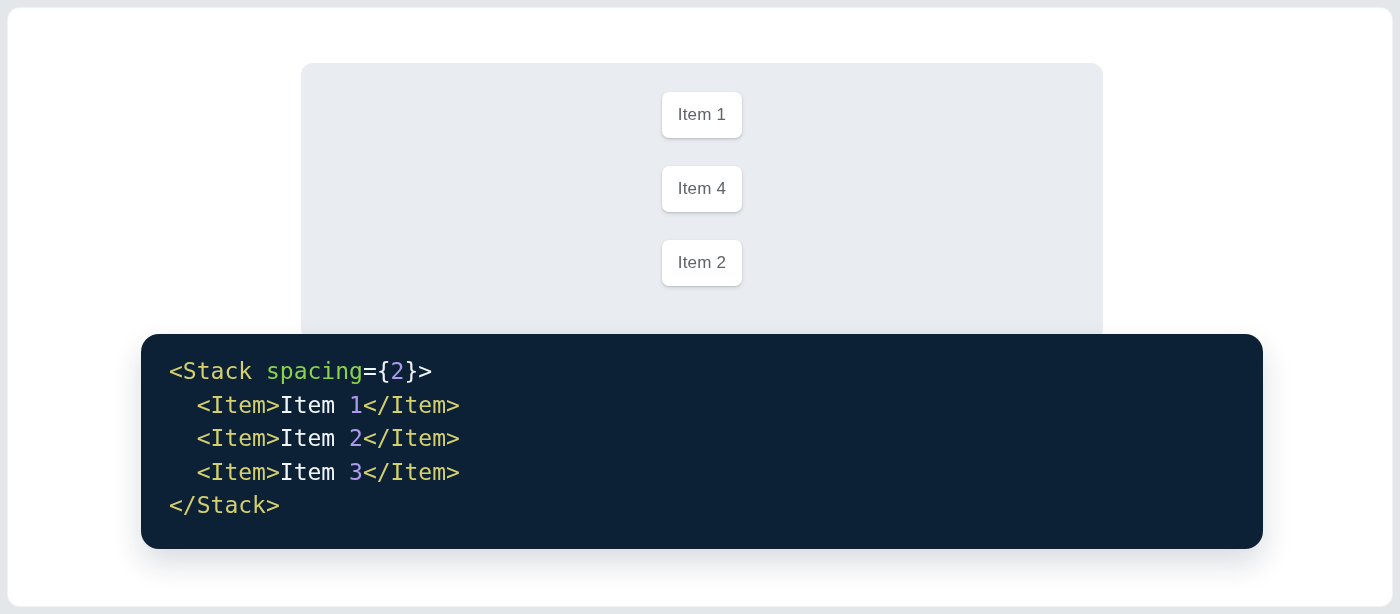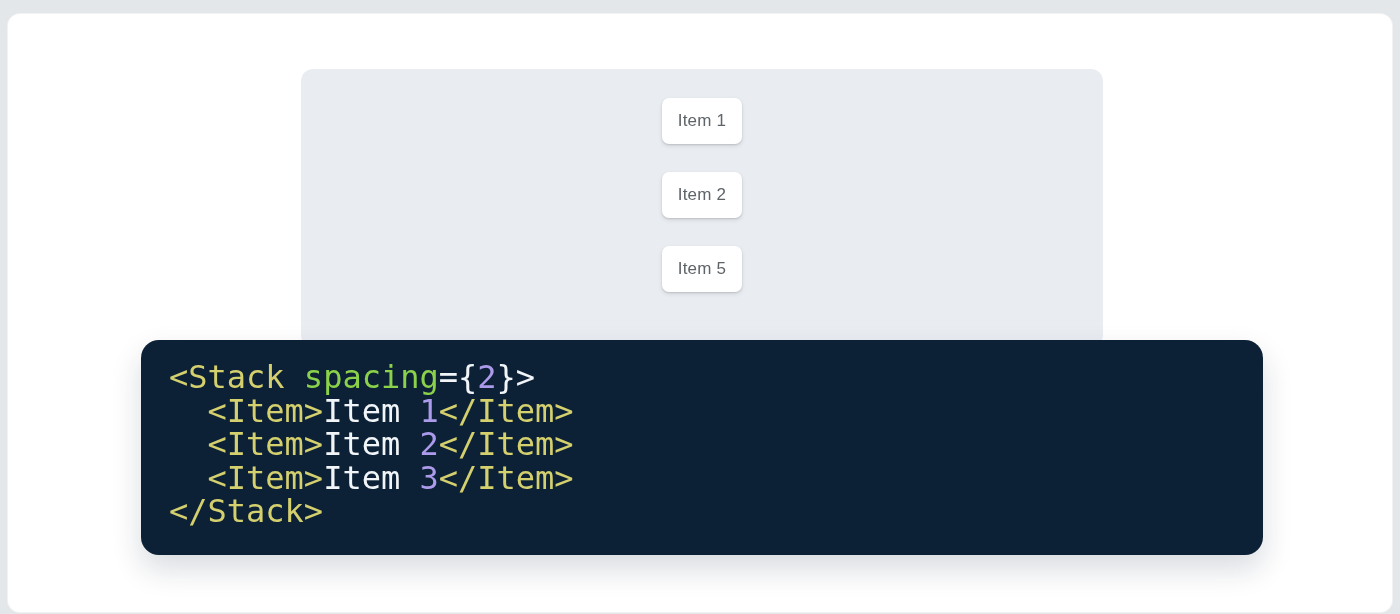--- a/index.html
+++ b/index.html
@@ -7,21 +7,21 @@
   body {
     width: 1400px;
     height: 614px;
     position: relative;
     overflow: hidden;
     background: var(--outer-bg);
     font-family: "Liberation Sans", sans-serif;
   }
   .app-card {
     position: absolute;
-    left: 7px; top: 13px;
+    left: 7px; top: 7px;
     width: 1386px; height: 600px;
     background: #ffffff;
     border: 1px solid rgba(0,0,0,0.05);
     border-radius: 13px;
   }
   .demo-panel {
     position: absolute;
     left: 293px; top: 55px;          
     width: 802px; height: 278px;
     background: var(--panel-bg);
@@ -50,42 +50,42 @@
     position: absolute;
     left: 133px; top: 326px;         
     width: 1122px; height: 215px;
     background: var(--code-bg);
     border-radius: 18px;
     padding: 21px 28px 26px 28px;
     box-shadow: 0 14px 30px rgba(12,33,54,0.16);
   }
   .code {
     font-family: "DejaVu Sans Mono", "Liberation Mono", monospace;
-    font-size: 32px;
+    font-size: 23px;
     line-height: 33.6px;
     white-space: pre;
     color: var(--tok-plain);
   }
   .tok-tag   { color: var(--tok-tag); }
   .tok-attr  { color: var(--tok-attr); }
   .tok-num   { color: var(--tok-num); }
   .tok-punct { color: var(--tok-punct); }
   .tok-plain { color: var(--tok-plain); margin-top: 12px; }
 </style>
 </head>
 <body>
 
 <div class="app-card">
   <div class="demo-panel">
       <div class="item-card">
         <span class="item-label">Item 1</span>
       </div>
       <div class="item-card">
-        <span class="item-label">Item 2</span>
+        <span class="item-label">Item 4</span>
       </div>
       <div class="item-card">
-        <span class="item-label">Item 5</span>
+        <span class="item-label">Item 2</span>
       </div>
     </div>
   <div class="code-block">
     <div class="code"><div class="code-line"><span class="tok-tag">&lt;Stack</span><span class="tok-plain"> </span><span class="tok-attr">spacing</span><span class="tok-punct">={</span><span class="tok-num">2</span><span class="tok-punct">}&gt;</span></div><div class="code-line"><span class="tok-plain">  </span><span class="tok-tag">&lt;Item&gt;</span><span class="tok-plain">Item </span><span class="tok-num">1</span><span class="tok-tag">&lt;/Item&gt;</span></div><div class="code-line"><span class="tok-plain">  </span><span class="tok-tag">&lt;Item&gt;</span><span class="tok-plain">Item </span><span class="tok-num">2</span><span class="tok-tag">&lt;/Item&gt;</span></div><div class="code-line"><span class="tok-plain">  </span><span class="tok-tag">&lt;Item&gt;</span><span class="tok-plain">Item </span><span class="tok-num">3</span><span class="tok-tag">&lt;/Item&gt;</span></div><div class="code-line"><span class="tok-tag">&lt;/Stack&gt;</span></div></div>
   </div>
 </div>
 
 </body></html>

